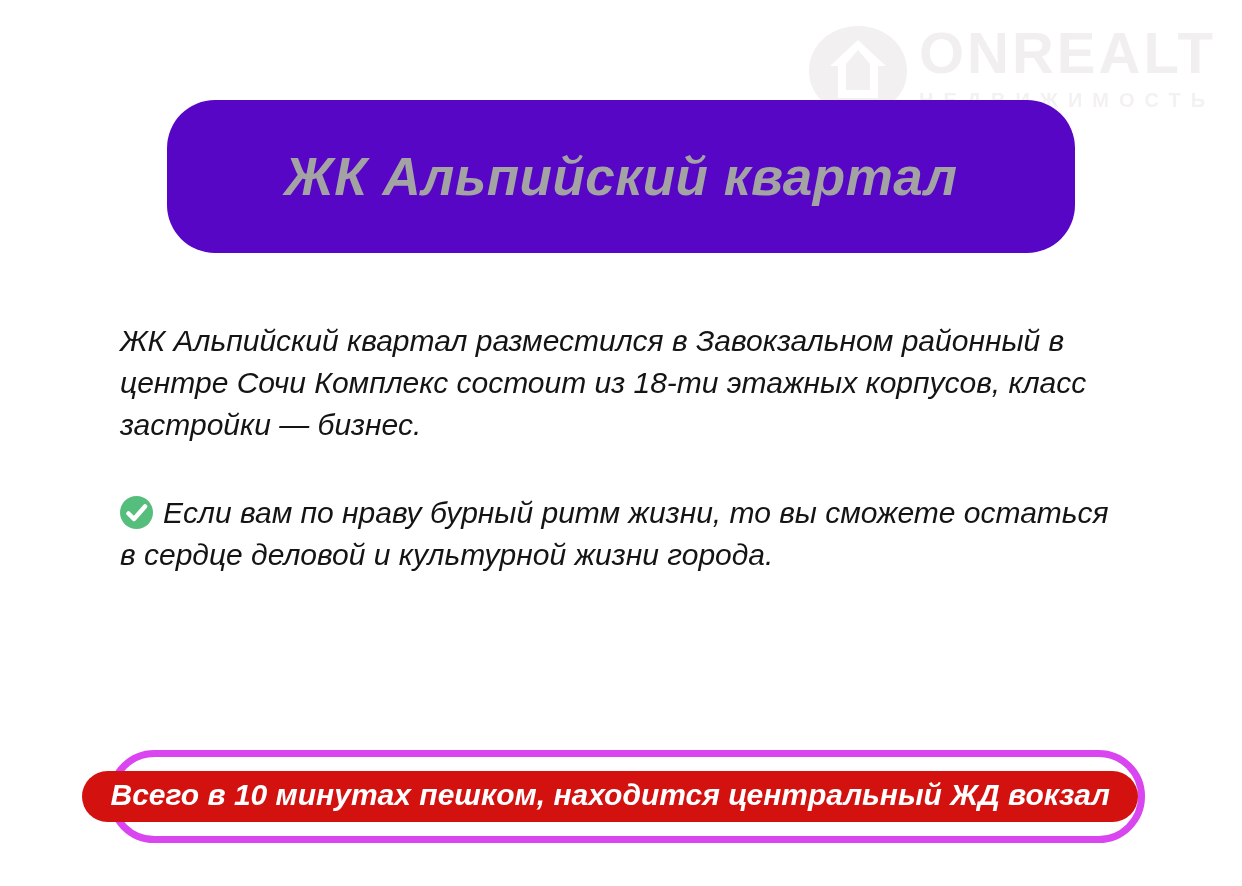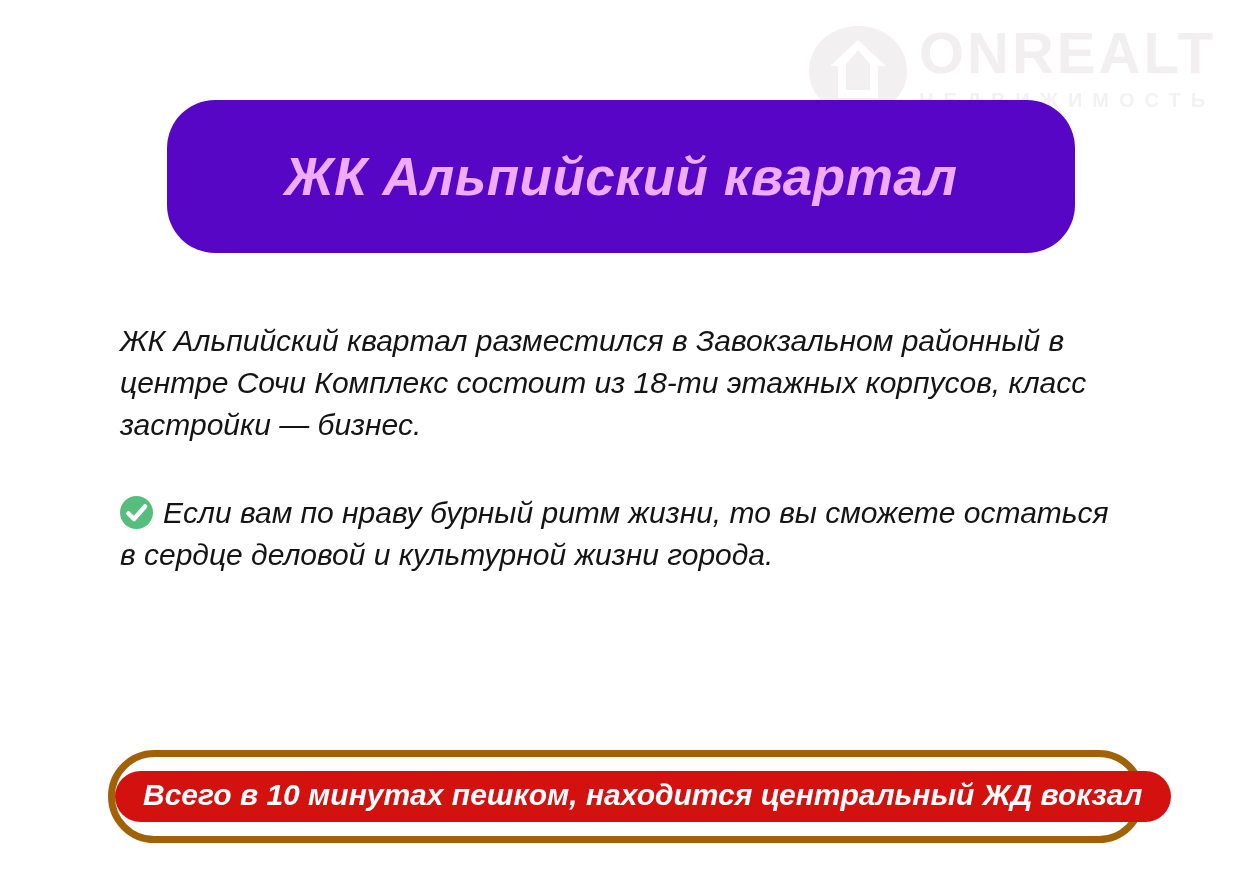--- a/index.html
+++ b/index.html
@@ -56,21 +56,21 @@
     height: 153px;
     border-radius: 48px;
     background: #5806C6;
     display: flex;
     flex-direction: column;
     justify-content: center;
     align-items: center;
     z-index: 2;
   }
   .banner-line {
-    color: #f0abfc;
+    color: #a3a3a3;
     font-weight: bold;
     font-style: italic;
     font-size: 53px;
     line-height: 67px;
     white-space: nowrap;
     letter-spacing: 0.5px;
     text-align: left;
   }
 
   
@@ -98,25 +98,25 @@
 
   
   .footer-outline {
     position: absolute;
     left: 108px;
     top: 750px;
     width: 1037px;
     height: 93px;
     box-sizing: border-box;
     background: #ffffff;
-    border: 7px solid #a16207;
+    border: 7px solid #d946ef;
     border-radius: 47px;
     display: flex;
     align-items: center;
-    justify-content: flex-start;
+    justify-content: flex-end;
     z-index: 2;
   }
   .footer-pill {
     background: #D31210;
     border-radius: 26px;
     padding: 7px 28px 9px 28px;
     color: #ffffff;
     font-weight: bold;
     font-style: italic;
     font-size: 30px;

